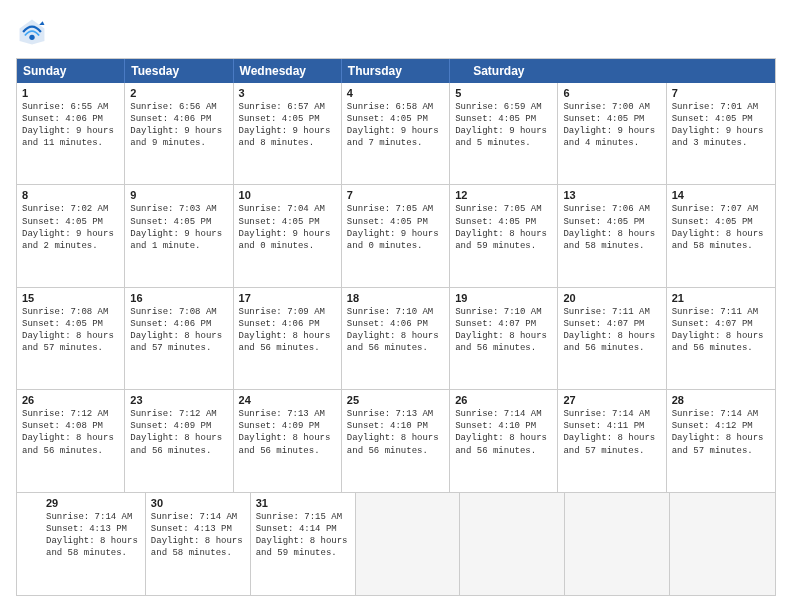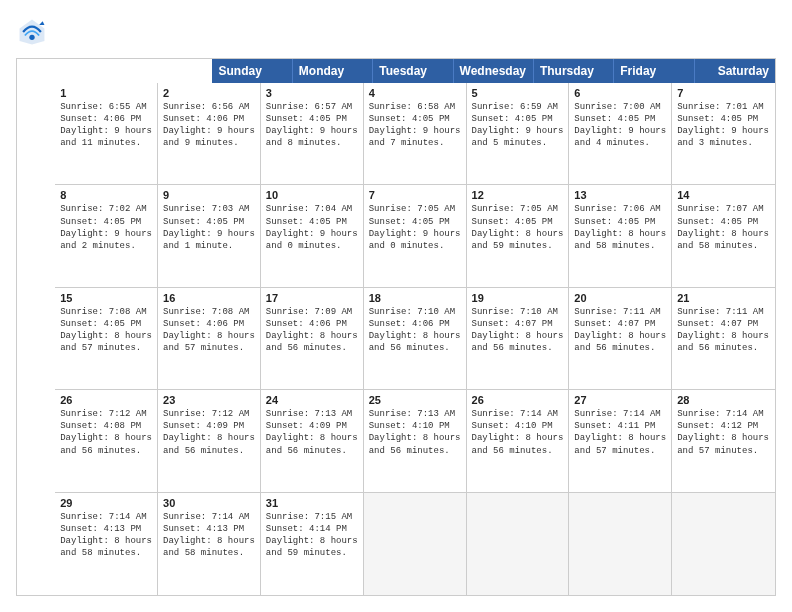--- a/index.html
+++ b/index.html
@@ -50,21 +50,20 @@
     }
     .location {
       font-size: 14px;
       color: #444;
     }
     .calendar {
       flex: 1;
       display: flex;
       flex-direction: column;
       border: 1px solid #ccc;
-      align-items: flex-end;
     }
     .cal-header-row {
       display: grid;
       grid-template-columns: repeat(7, 1fr);
       background: #2e5fa3;
     }
     .cal-header-cell {
       color: #fff;
       font-size: 12px;
       font-weight: bold;
@@ -76,21 +75,21 @@
     .cal-body {
       flex: 1;
       display: grid;
       grid-template-rows: repeat(5, 1fr);
     }
     .cal-row {
       display: grid;
       grid-template-columns: repeat(7, 1fr);
       border-bottom: 1px solid #ccc;
     }
-    .cal-row:last-child { border-bottom: none; }
+    .cal-row:last-child { border-bottom: none; margin-left: 24px; }
     .cal-cell {
       padding: 4px 5px;
       border-right: 1px solid #ccc;
       font-size: 9.5px;
       color: #222;
       background: #fff;
       vertical-align: top;
       min-height: 0;
     }
     .cal-cell:last-child { border-right: none; }
@@ -129,25 +128,23 @@
     </div>
     <div class="title-block">
       <div class="month-title"></div>
       <div class="location"></div>
     </div>
   </div>
 
   <div class="calendar">
     <div class="cal-header-row">
     <div class="cal-header-cell">Sunday</div>
-        <div class="cal-header-cell">Monday</div>
         <div class="cal-header-cell">Tuesday</div>
         <div class="cal-header-cell">Wednesday</div>
         <div class="cal-header-cell">Thursday</div>
-        <div class="cal-header-cell">Friday</div>
         <div class="cal-header-cell">Saturday</div>
       </div>
     <div class="cal-body">
     <div class="cal-row">
           <div class="cal-cell">
             <span class="day-num">1</span>
             <div class="cell-text">Sunrise: 6:55 AM<br>Sunset: 4:06 PM<br>Daylight: 9 hours<br>and 11 minutes.</div>
           </div>
           <div class="cal-cell">
             <span class="day-num">2</span>

